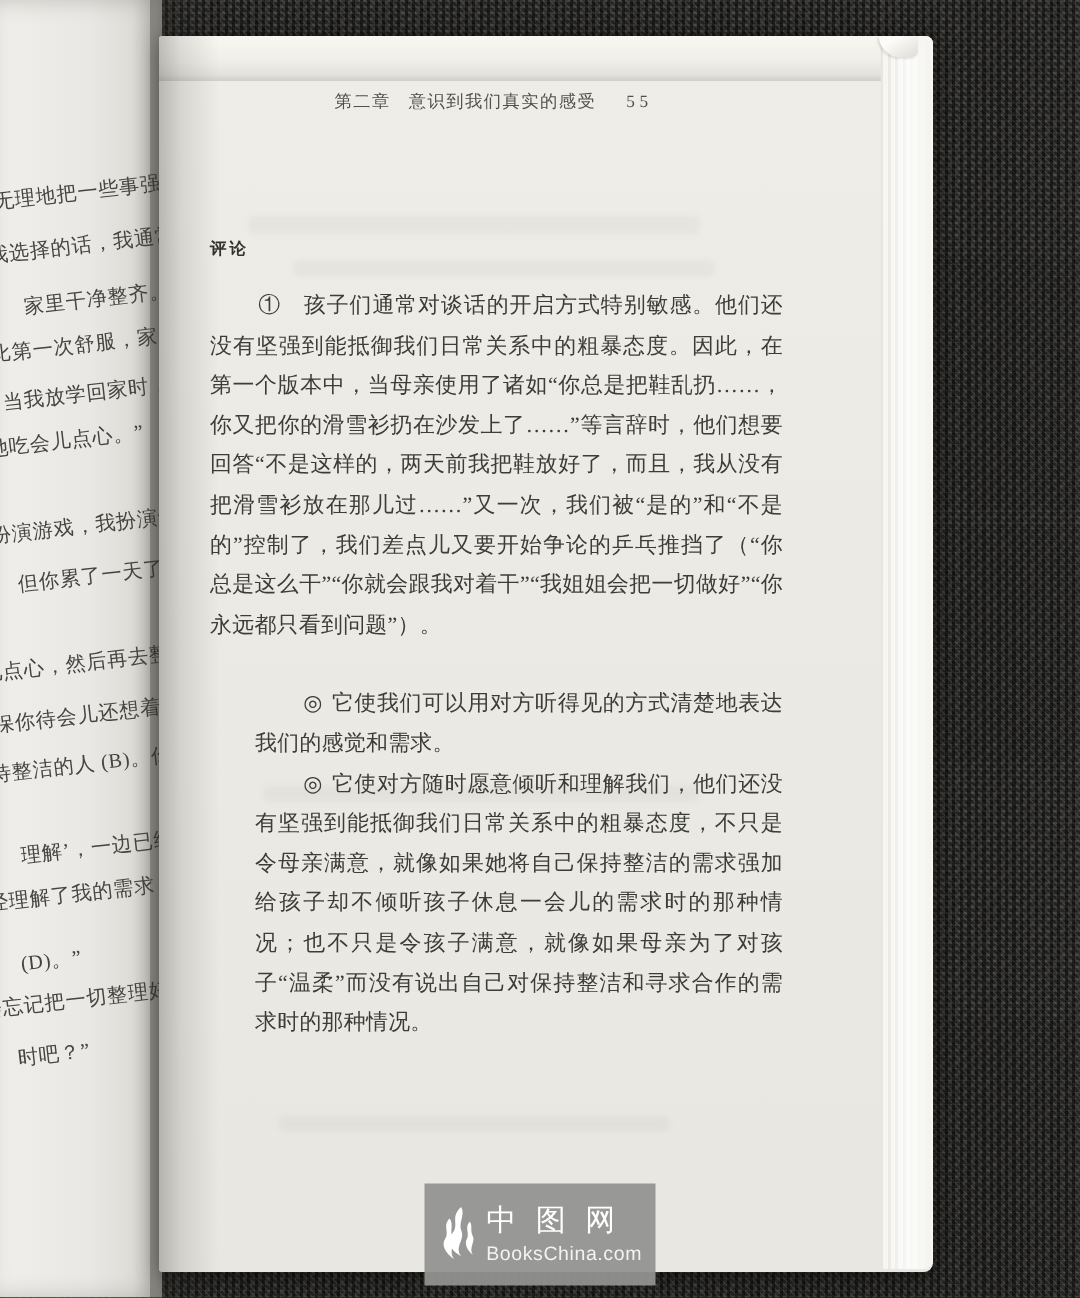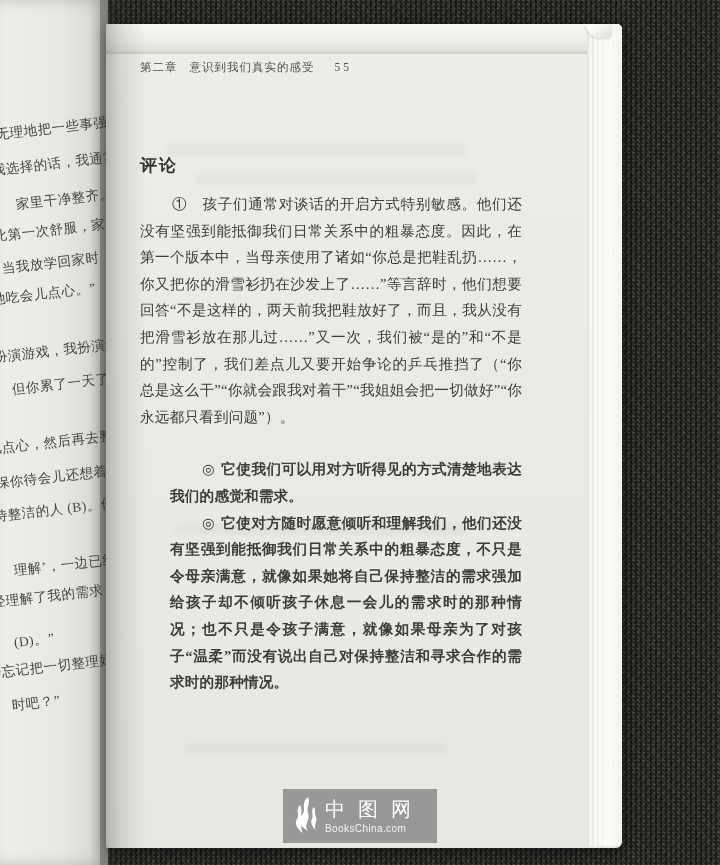--- a/index.html
+++ b/index.html
@@ -46,52 +46,52 @@
       linear-gradient(90deg,rgba(255,255,255,0) 0,rgba(255,255,255,.75) 60%,#f4f3ee 100%),
       repeating-linear-gradient(90deg,#e6e5df 0 2px,#f6f5f0 2px 5px);
     border-right:1px solid #fbfaf6;
     border-radius:0 5px 6px 0;
   }
   .ghost{position:absolute;background:rgba(95,105,125,.06);filter:blur(2px);border-radius:3px;}
   .content{
     position:absolute;left:34px;top:36px;width:382px;color:#3b3b37;
   }
   .running-header{
-    text-align:left;font-size:11.5px;color:#50504c;letter-spacing:1px;
+    text-align:center;font-size:11.5px;color:#50504c;letter-spacing:1px;
     margin:0 4px 80px 0;
   }
   .running-header .chapter{margin-right:12px;}
   .running-header .pageno{margin-left:20px;letter-spacing:3px;}
   .section-heading{
-    font-size:17px;font-weight:700;color:#34342f;letter-spacing:2px;
+    font-size:11px;font-weight:700;color:#34342f;letter-spacing:2px;
     margin:0 0 14px 0;line-height:22px;
   }
   .para{
     font-size:14.6px;line-height:26.6px;text-align:justify;
     text-indent:2.2em;margin:0;color:#3c3c38;letter-spacing:.2px;
   }
-  .bullets{margin:26px 0 0 30px;width:352px;font-weight:bold;}
+  .bullets{margin:26px 0 0 30px;width:352px;}
   .bullet{
     font-size:14.6px;line-height:26.6px;text-align:justify;
     text-indent:2.2em;margin:0;color:#3c3c38;letter-spacing:.2px;
   }
   .bullet .bchar{margin-right:6px;}
   .watermark{
-    position:absolute;left:283px;top:789px;width:154px;height:54px;z-index:5;
+    position:absolute;left:283px;top:789px;width:154px;height:68px;z-index:5;
     background:rgba(147,147,144,.94);
     display:flex;align-items:center;gap:7px;
     padding:0 9px;box-sizing:border-box;
     font-family:"Liberation Sans","DejaVu Sans",sans-serif;
   }
   .wm-text{display:flex;flex-direction:column;line-height:1;}
   .wm-name{
     font-size:20px;color:#ffffff;font-weight:500;
     letter-spacing:13px;margin-right:-13px;white-space:nowrap;
   }
-  .wm-url{font-size:10px;color:rgba(255,255,255,.88);letter-spacing:.4px;margin-top:5px;}
+  .wm-url{font-size:13px;color:rgba(255,255,255,.88);letter-spacing:.4px;margin-top:5px;}
   .corner-curl{
     position:absolute;right:10px;top:0;width:26px;height:14px;
     background:linear-gradient(150deg,#fcfbf7 30%,#dddcd6 100%);
     border-radius:0 0 4px 14px;box-shadow:-1px 1px 2px rgba(0,0,0,.12);
   }
 </style>
 </head>
 <body>
 
 <div class="left-page">

